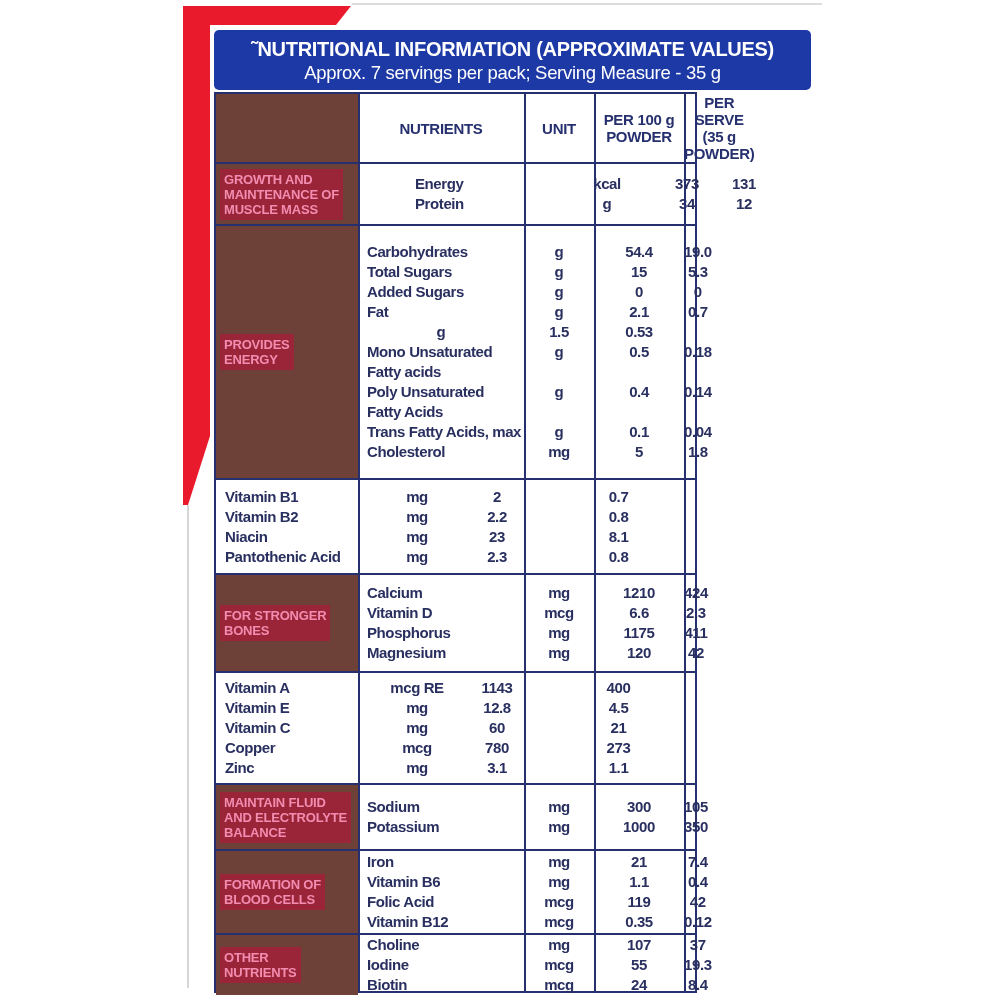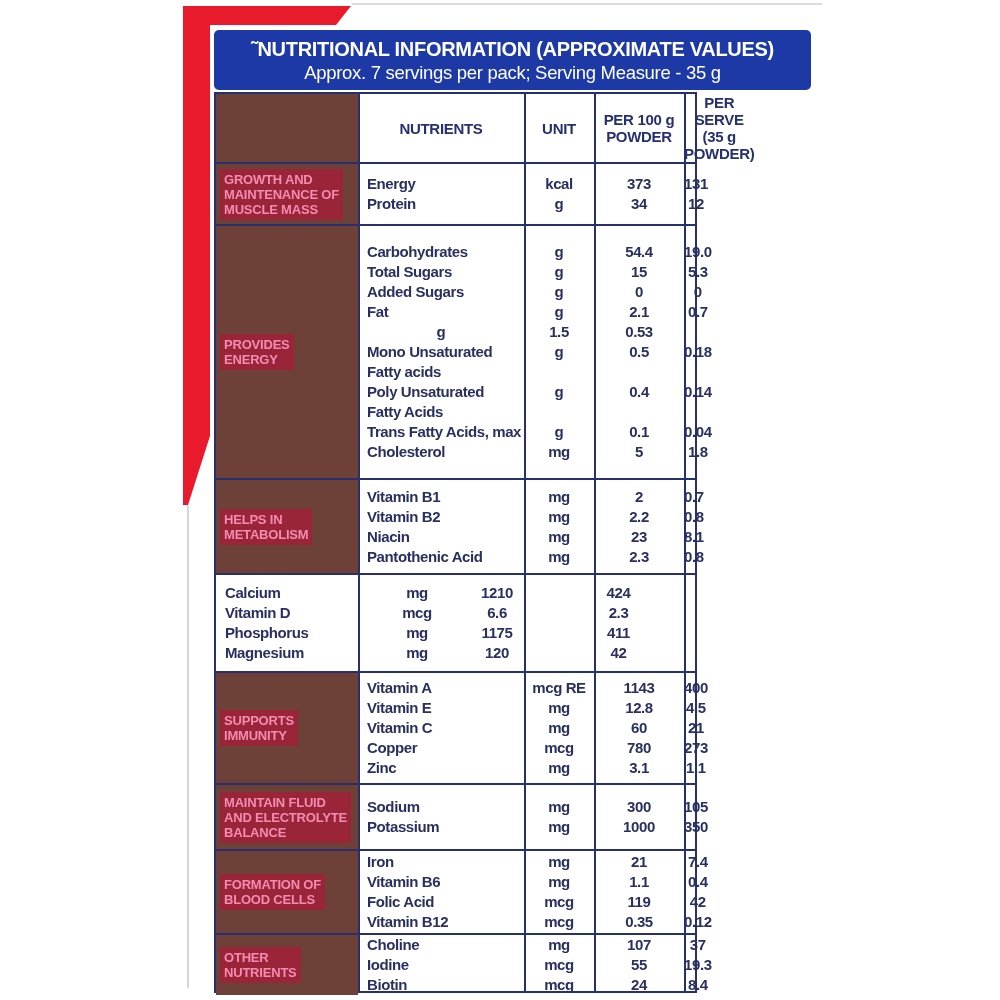--- a/index.html
+++ b/index.html
@@ -73,21 +73,21 @@
     <div class="thead">
       <div class="th th-cat"></div>
     <div class="th">NUTRIENTS</div>
         <div class="th">UNIT</div>
         <div class="th">PER 100 g
 POWDER</div>
         <div class="th">PER SERVE
 (35 g POWDER)</div>
       </div>
     <div class="tbody">
-        <div class="section" style="min-height: 60px;">
+        <div class="section" style="min-height: 60px; gap: 48px;">
           <div class="cat-cell">
             <div class="cat-label">GROWTH AND
 MAINTENANCE OF
 MUSCLE MASS</div>
           </div>
           <div class="rows">
             <div class="row">
               <div class="cell name">Energy</div>
               <div class="cell unit">kcal</div>
               <div class="cell v100">373</div>
@@ -158,24 +158,20 @@
             </div>
             <div class="row">
               <div class="cell name">Cholesterol</div>
               <div class="cell unit">mg</div>
               <div class="cell v100">5</div>
               <div class="cell vserve">1.8</div>
             </div>
           </div>
         </div>
         <div class="section" style="min-height: 93px;">
-          <div class="cat-cell">
-            <div class="cat-label">HELPS IN
-METABOLISM</div>
-          </div>
           <div class="rows">
             <div class="row">
               <div class="cell name">Vitamin B1</div>
               <div class="cell unit">mg</div>
               <div class="cell v100">2</div>
               <div class="cell vserve">0.7</div>
             </div>
             <div class="row">
               <div class="cell name">Vitamin B2</div>
               <div class="cell unit">mg</div>
@@ -190,20 +186,24 @@
             </div>
             <div class="row">
               <div class="cell name">Pantothenic Acid</div>
               <div class="cell unit">mg</div>
               <div class="cell v100">2.3</div>
               <div class="cell vserve">0.8</div>
             </div>
           </div>
         </div>
         <div class="section" style="min-height: 96px;">
+          <div class="cat-cell">
+            <div class="cat-label">FOR STRONGER
+BONES</div>
+          </div>
           <div class="rows">
             <div class="row">
               <div class="cell name">Calcium</div>
               <div class="cell unit">mg</div>
               <div class="cell v100">1210</div>
               <div class="cell vserve">424</div>
             </div>
             <div class="row">
               <div class="cell name">Vitamin D</div>
               <div class="cell unit">mcg</div>
@@ -218,24 +218,20 @@
             </div>
             <div class="row">
               <div class="cell name">Magnesium</div>
               <div class="cell unit">mg</div>
               <div class="cell v100">120</div>
               <div class="cell vserve">42</div>
             </div>
           </div>
         </div>
         <div class="section" style="min-height: 110px;">
-          <div class="cat-cell">
-            <div class="cat-label">SUPPORTS
-IMMUNITY</div>
-          </div>
           <div class="rows">
             <div class="row">
               <div class="cell name">Vitamin A</div>
               <div class="cell unit">mcg RE</div>
               <div class="cell v100">1143</div>
               <div class="cell vserve">400</div>
             </div>
             <div class="row">
               <div class="cell name">Vitamin E</div>
               <div class="cell unit">mg</div>

